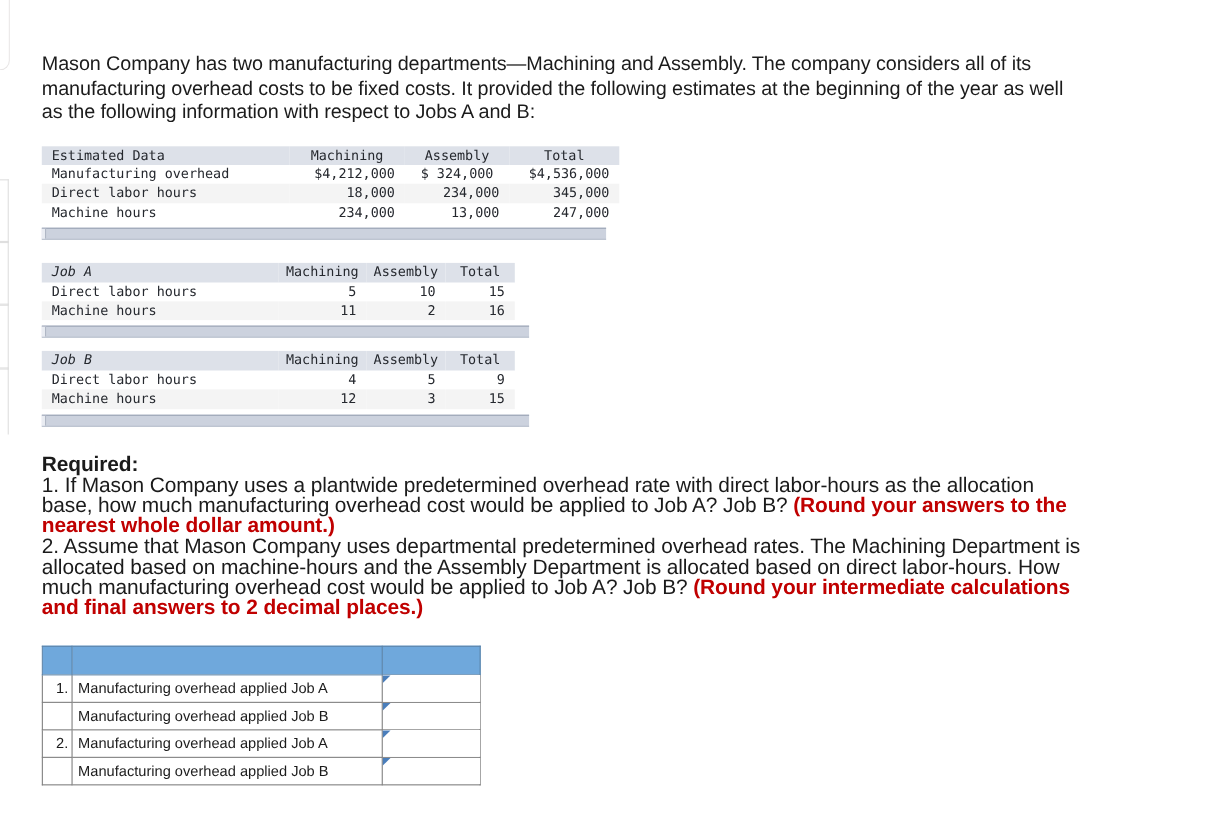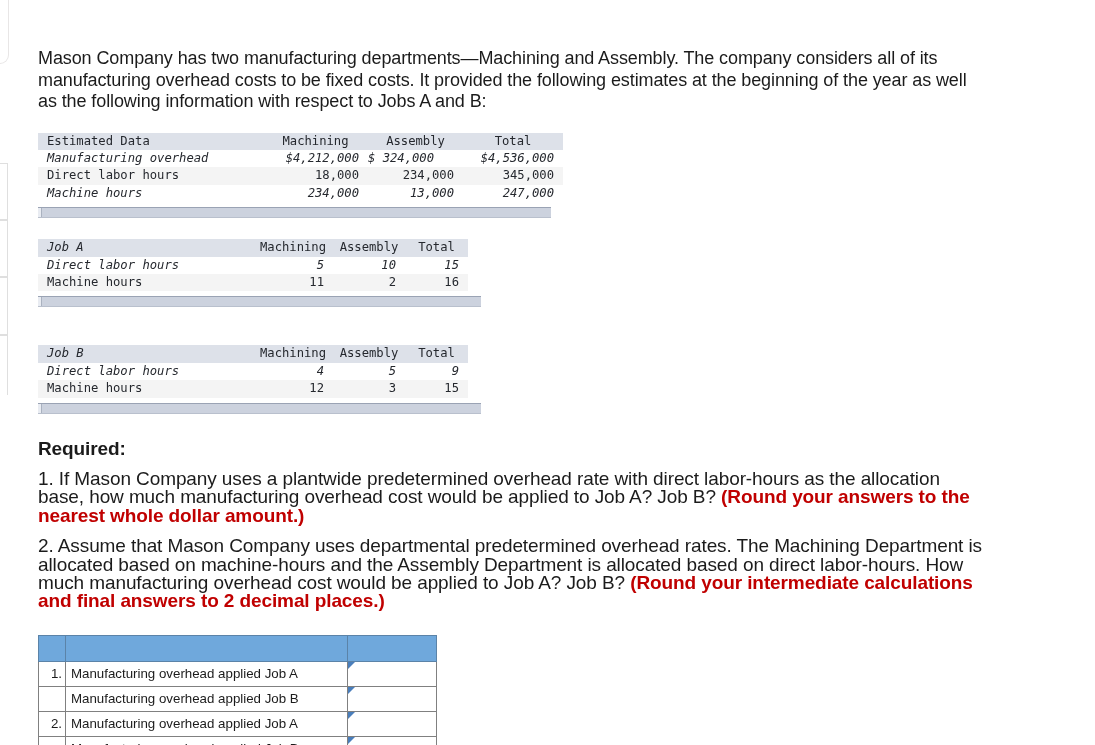--- a/index.html
+++ b/index.html
@@ -96,21 +96,20 @@
     white-space: nowrap;
   }
   .mono-table tr.hdr {
     background: #dde1e9;
   }
   .mono-table tr.shade {
     background: #f4f4f4;
   }
   .mono-table tr.plain {
     background: #ffffff;
-    font-style: italic;
   }
   .mono-table .lbl {
     padding-left: 9px;
     text-align: left;
   }
   .mono-table .num {
     text-align: right;
     padding-right: 9px;
   }
   .mono-table .hdr .num {
@@ -119,21 +118,21 @@
   }
   .mono-table .hdr .lbl {
     text-align: left;
   }
   .italic-label {
     font-style: italic;
   }
 
   
   .cur {
-    text-align: left;
+    text-align: center;
     padding-right: 9px;
     white-space: pre;
   }
 
   
   .hscroll {
     margin-top: 5px;
     height: 11px;
     background: #ccd2de;
     border-top: 1px solid #9aa3b4;
@@ -157,21 +156,21 @@
     width: 948px;
     letter-spacing: -0.1px;
   }
   .required .rq-head {
     font-weight: bold;
   }
   .required p {
     margin: 0;
   }
   .required .q {
-    margin-top: 12px;
+    margin-top: 1px;
   }
   .red-bold {
     color: #c00000;
     font-weight: bold;
   }
 
   
   .answer-wrap {
     margin-top: 24px;
   }
@@ -312,21 +311,21 @@
           <td class="num">2</td>
           <td class="num">16</td>
         </tr>
       </tbody>
     </table>
     <div class="hscroll" style="width:443px;">
       <div class="hscroll-inner"></div>
     </div>
   </div>
 
-  <div class="mono-table-wrap" style="margin-top:38px;">
+  <div class="mono-table-wrap" style="margin-top:12px;">
     <table class="mono-table" style="width:430px;">
       <colgroup>
         <col style="width:215px;">
         <col style="width:80px;">
         <col style="width:72px;">
         <col style="width:63px;">
       </colgroup>
       <tbody>
         <tr class="hdr">
           <td class="lbl italic-label">Job B</td>

